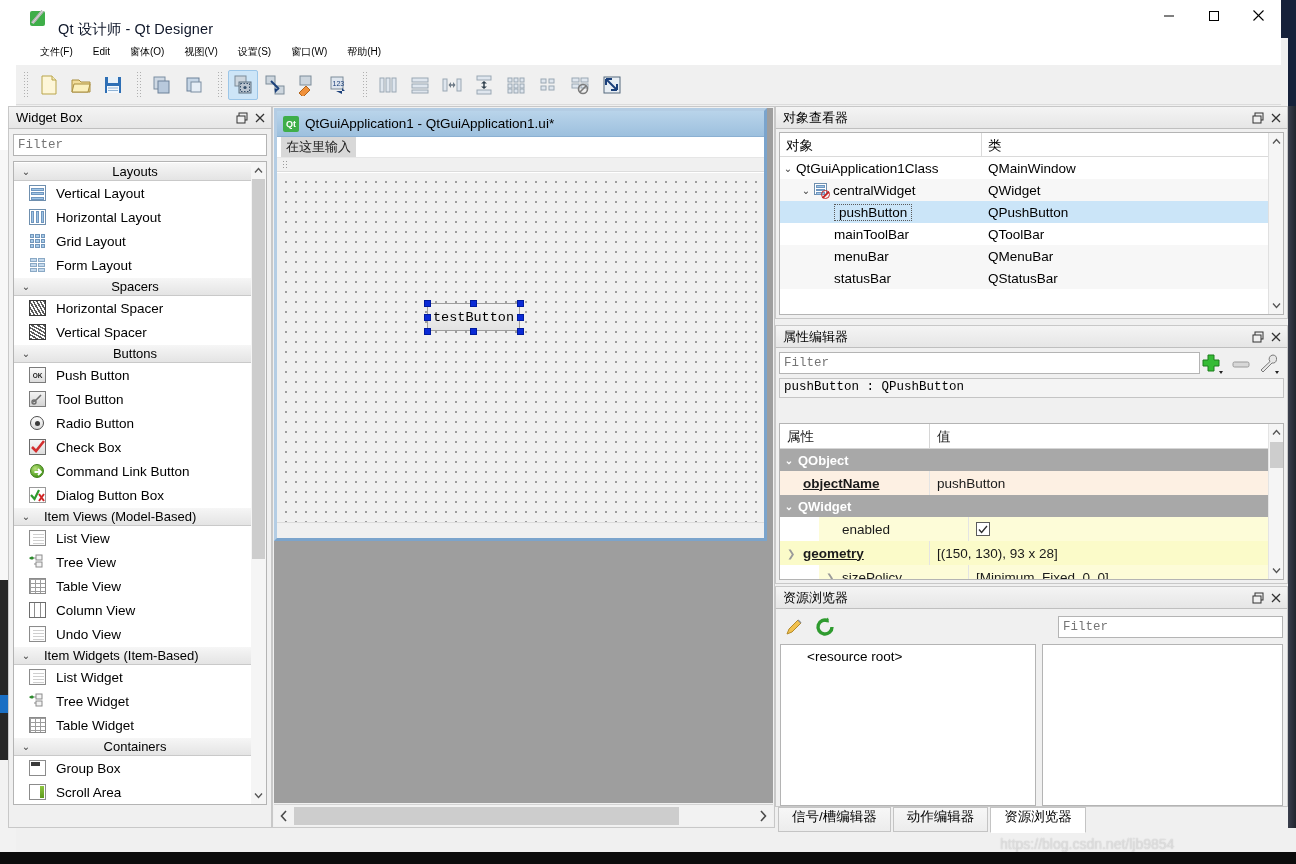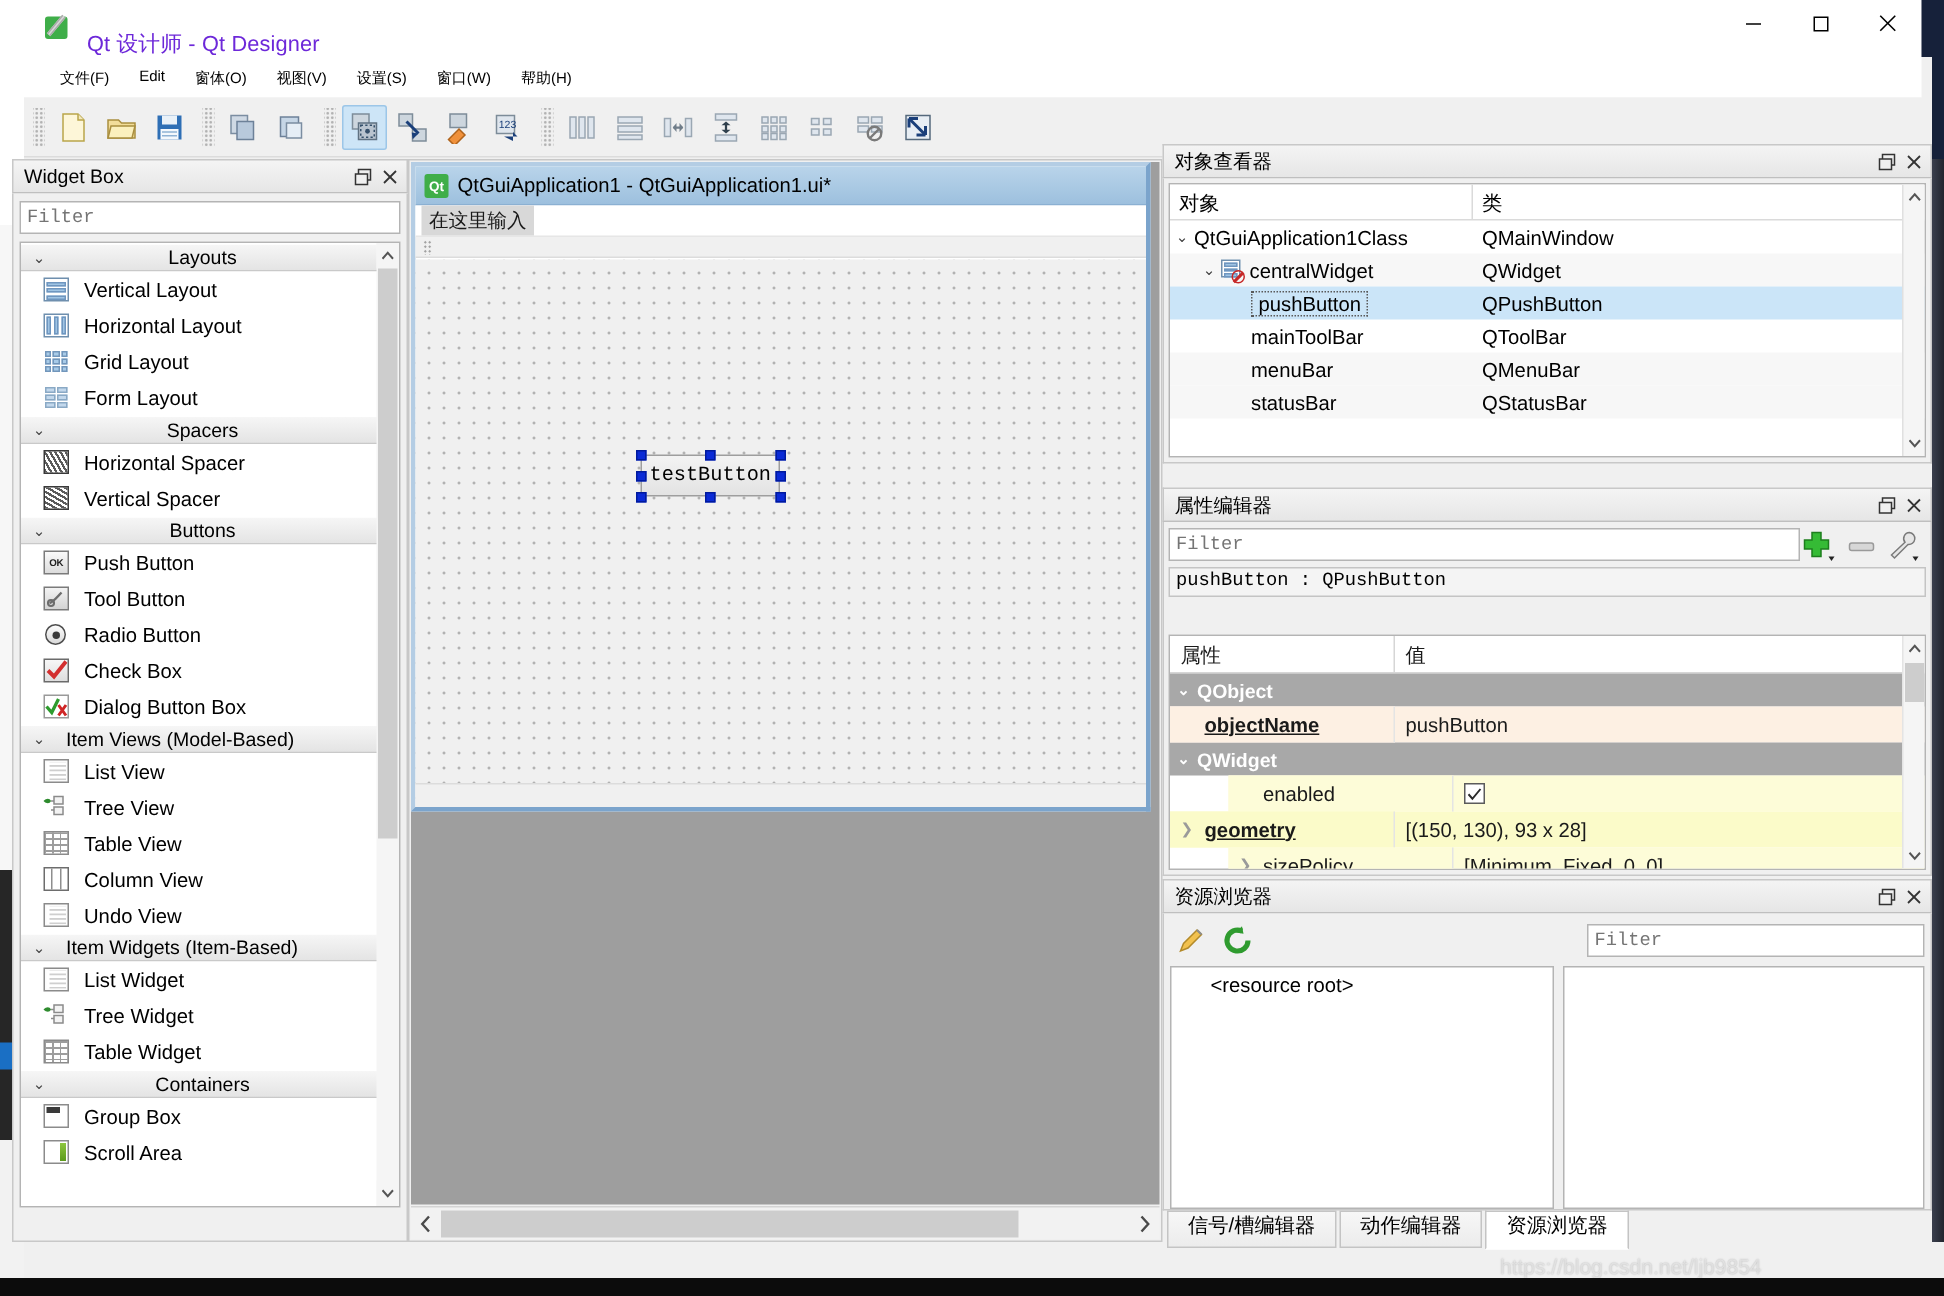--- a/index.html
+++ b/index.html
@@ -43,21 +43,21 @@
   .titlebar-icon .sq {
     position:absolute; left:0; top:1px; width:15px; height:15px;
     background:#3fae49; border-radius:2px;
   }
   .titlebar-icon .pencil {
     position:absolute; left:6px; top:-1px; width:3px; height:16px;
     background:#d9d9d9; transform: rotate(40deg);
     border-left: 1px solid #aaa; border-right: 1px solid #aaa;
   }
   .titlebar-title {
-    font-size: 14.5px; color: #6d28d9; letter-spacing: 0.1px;
+    font-size: 14.5px; color: #0f172a; letter-spacing: 0.1px;
     white-space: nowrap;
     margin-top: 20px;
   }
   .winbtns { margin-left: auto; display: flex; height: 38px; }
   .winbtn {
     width: 45px; height: 31px; display: flex; align-items: center;
     justify-content: center; color: #000;
   }
   .winbtn svg { display: block; }
   .titlebar-rightedge {
@@ -265,21 +265,21 @@
   .mdi-hscroll .ar {
     width:20px; height:20px; display:flex; align-items:center; justify-content:center;
     color:#4a4a4a; font-size:13px;
   }
   .mdi-hscroll .track { flex:1 1 auto; height:20px; position:relative; }
   .mdi-hscroll .thumb {
     position:absolute; left:0; top:1px; width:385px; height:18px; background:#cdcdcd;
   }
 
   
-  #objinspector { left: 775px; top: 96px; width: 513px; height: 213px; }
+  #objinspector { left: 775px; top: 106px; width: 513px; height: 213px; }
   #objinspector .dock-body { height: 190px; padding: 3px; }
   .tree-wrap {
     position:relative; width:100%; height:100%;
     background:#fff; border:1px solid #b4b4b4; overflow:hidden;
   }
   .tree-head {
     display:flex; height:24px; background:#fff; border-bottom:1px solid #dadada;
     font-size:13.5px; color:#000;
   }
   .tree-head .c1 { width: 202px; padding: 4px 0 0 6px; border-right:1px solid #dadada; }
@@ -735,20 +735,30 @@
               <span class="ic ic-cb">
             <svg width="15" height="14" viewBox="0 0 15 14">
                   <path d="M2 7l4 4 8-10" stroke="#d32f2f" fill="none" stroke-width="2.6"></path>
                 </svg>
           </span>
             </span>
           <span class="lbl">Check Box</span>
         </div>
         <div class="wb-row">
           <span class="ico">
+              <span class="ic ic-clb">
+            <svg width="14" height="14" viewBox="0 0 14 14">
+                  <path d="M3.5 7h6M7 4l3 3-3 3" stroke="#fff" fill="none" stroke-width="1.8"></path>
+                </svg>
+          </span>
+            </span>
+          <span class="lbl">Command Link Button</span>
+        </div>
+        <div class="wb-row">
+          <span class="ico">
               <span class="ic ic-dbb">
             <svg width="16" height="15" viewBox="0 0 16 15">
                   <path d="M1 7l3.5 4L9 2" stroke="#2e9b2e" fill="none" stroke-width="2.2"></path>
                   <path d="M9 6l5 7M14 6l-5 7" stroke="#cf2626" stroke-width="2"></path>
                 </svg>
           </span>
             </span>
           <span class="lbl">Dialog Button Box</span>
         </div>
 

